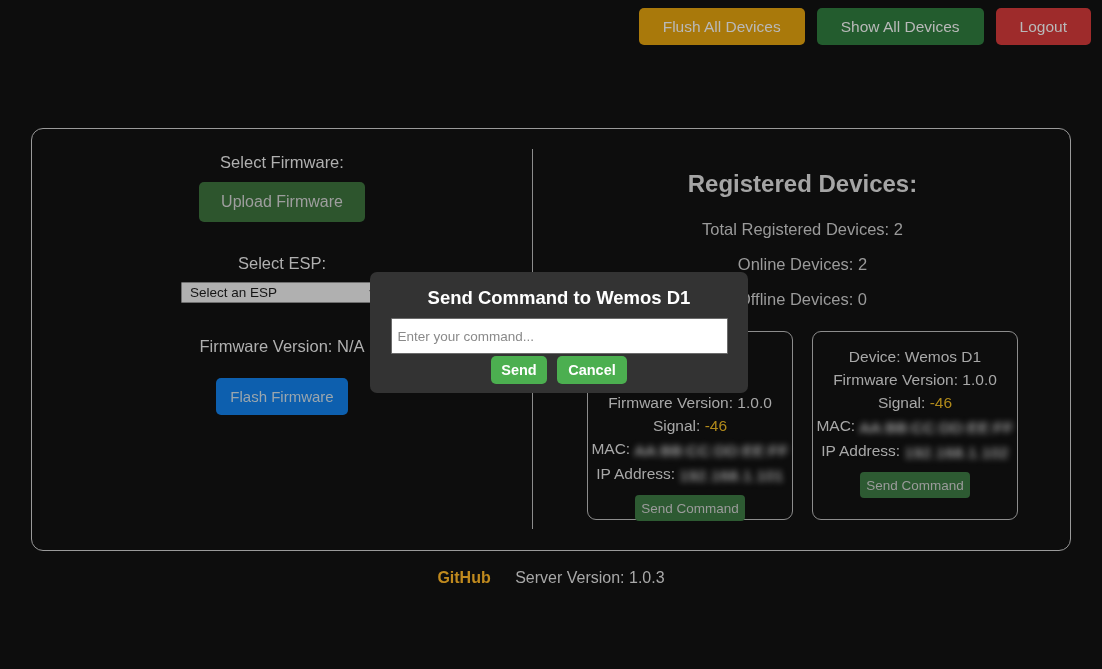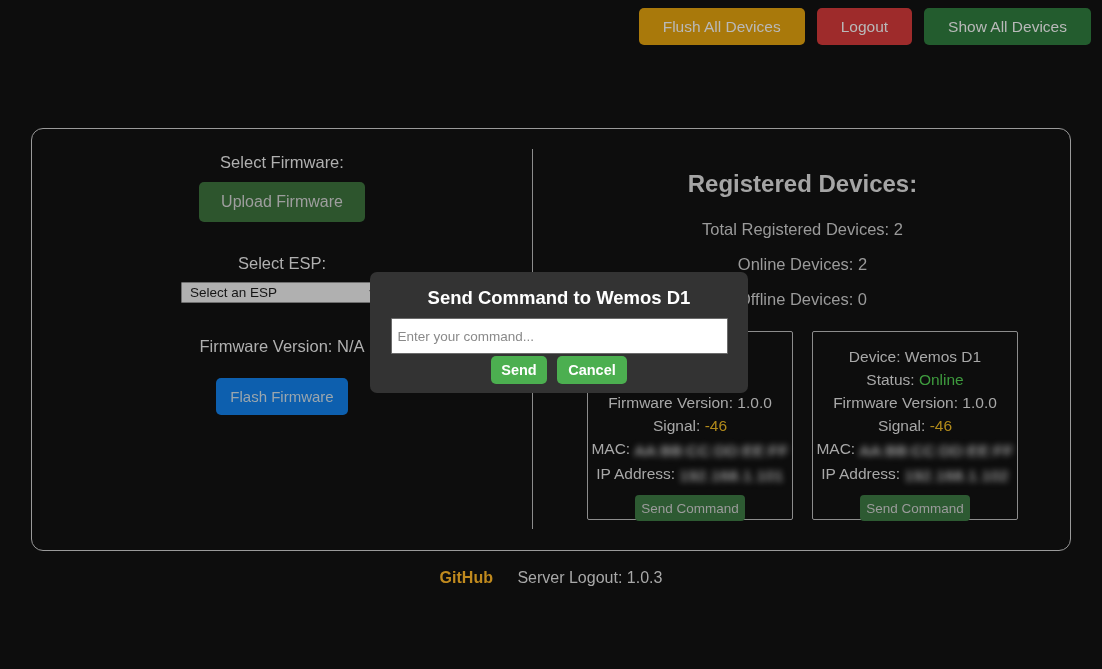--- a/index.html
+++ b/index.html
@@ -124,21 +124,21 @@
 
   #cards-row {
     position: absolute;
     left: 0; top: 202px;
     width: 539px;
     display: flex; justify-content: center; gap: 19px;
   }
   .dev-card {
     width: 206px; height: 189px;
     border: 1px solid #8c8c8c;
-    border-radius: 2px;
+    border-radius: 9px;
     background: #0d0d0d;
     padding-top: 13px;
   }
   .dev-line {
     font-size: 15.5px;
     color: #a8a8a8;
     line-height: 23px;
     white-space: nowrap;
   }
   .val-online { color: #3e9b3e; }
@@ -213,22 +213,22 @@
     cursor: pointer;
   }
   #send-btn   { width: 56px; }
   #cancel-btn { width: 70px; }
 </style>
 </head>
 <body>
 
 <div id="topbar">
   <button class="topbtn flush">Flush All Devices</button>
+  <button class="topbtn show">Show All Devices</button>
   <button class="topbtn logout">Logout</button>
-  <button class="topbtn show">Show All Devices</button>
 </div>
 
 <div id="main-card">
 
   <div id="divider"></div>
 
   <div id="left-col">
     <div class="lbl" id="lbl-firmware">Select Firmware:</div>
     <button id="upload-btn">Upload Firmware</button>
     <div class="lbl" id="lbl-esp">Select ESP:</div>
@@ -264,24 +264,20 @@
         </div>
         <div class="dev-line">
           <span>IP Address:</span>
           <span class="blurred">192.168.1.101</span>
         </div>
         <button class="sendcmd-btn">Send Command</button>
       </div>
 
       <div class="dev-card">
         <div class="dev-line">Device: Wemos D1</div>
-        <div class="dev-line">
-          <span>Status:</span>
-          <span class="val-online">Online</span>
-        </div>
         <div class="dev-line">Firmware Version: 1.0.0</div>
         <div class="dev-line">
           <span>Signal:</span>
           <span class="val-signal">-46</span>
         </div>
         <div class="dev-line">
           <span>MAC:</span>
           <span class="blurred">AA:BB:CC:DD:EE:FF</span>
         </div>
         <div class="dev-line">
@@ -290,21 +286,21 @@
         </div>
         <button class="sendcmd-btn">Send Command</button>
       </div>
 
     </div>
   </div>
 </div>
 
 <div id="footer">
   <a id="github-link" href="#">GitHub</a>
-  <span id="server-version">Server Logout: 1.0.3</span>
+  <span id="server-version">Server Version: 1.0.3</span>
 </div>
 
 <div id="modal">
   <h3 id="modal-title">Send Command to Wemos D1</h3>
   <input id="command-input" type="text" placeholder="Enter your command..." style="">
   <div id="modal-actions">
     <button id="send-btn" class="modal-btn">Send</button>
     <button id="cancel-btn" class="modal-btn">Cancel</button>
   </div>
 </div>

